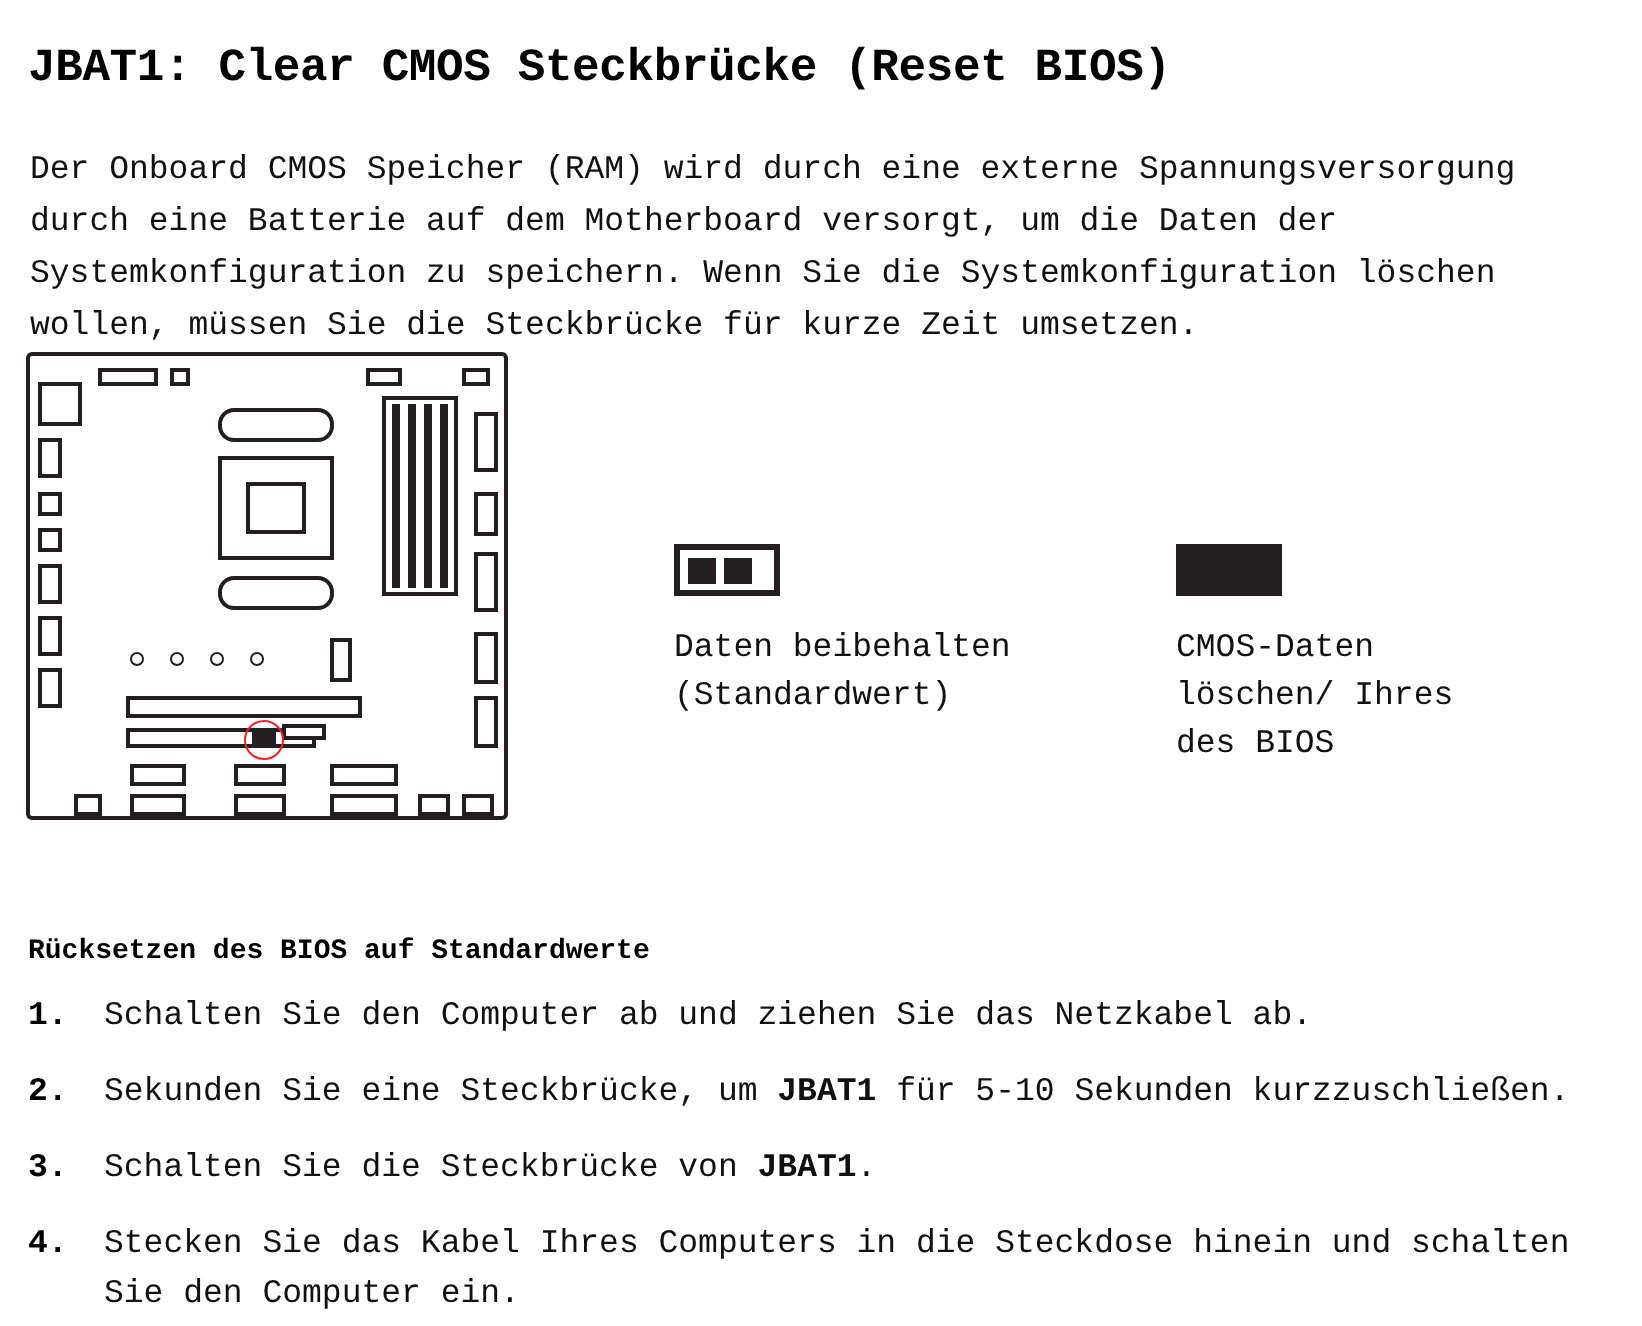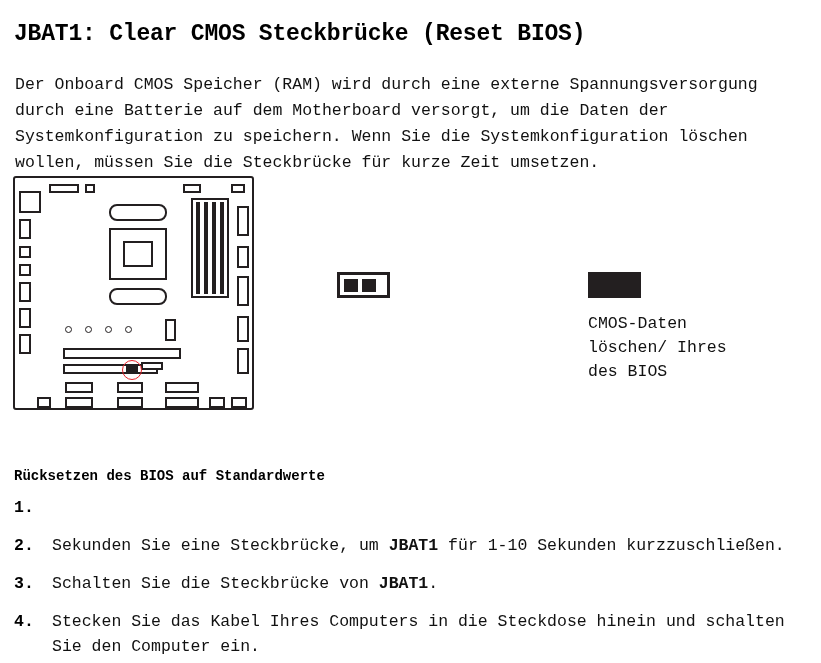--- a/index.html
+++ b/index.html
@@ -237,38 +237,41 @@
 
     <div class="blk fill" style="left:113px; top:190px; width:12px; height:7px; border:none;"></div>
     <div class="highlight-circle" style="left:109px; top:184px;"></div>
   </div>
 
   <div class="jumper-group jumper-keep">
     <div class="jmp-box">
       <div class="jmp-pin"></div>
       <div class="jmp-pin"></div>
     </div>
+    <div class="jmp-caption">Daten beibehalten
+(Standardwert)</div>
   </div>
 
   <div class="jumper-group jumper-clear">
     <div class="jmp-clear-inner"></div>
     <div class="jmp-caption">CMOS-Daten
 löschen/ Ihres
 des BIOS</div>
   </div>
 
   <h2 class="section-heading">Rücksetzen des BIOS auf Standardwerte</h2>
 
   <div class="steps">
     <div class="step">
       <div class="step-num">1.</div>
+      <div class="step-text"><span>Schalten Sie den Computer ab und ziehen Sie das Netzkabel ab.</span></div>
     </div>
     <div class="step">
       <div class="step-num">2.</div>
-      <div class="step-text"><span>Sekunden Sie eine Steckbrücke, um </span><b>JBAT1</b><span> für 1-10 Sekunden kurzzuschließen.</span></div>
+      <div class="step-text"><span>Sekunden Sie eine Steckbrücke, um </span><b>JBAT1</b><span> für 5-10 Sekunden kurzzuschließen.</span></div>
     </div>
     <div class="step">
       <div class="step-num">3.</div>
       <div class="step-text"><span>Schalten Sie die Steckbrücke von </span><b>JBAT1</b><span>.</span></div>
     </div>
     <div class="step">
       <div class="step-num">4.</div>
       <div class="step-text"><span>Stecken Sie das Kabel Ihres Computers in die Steckdose hinein und schalten Sie den Computer ein.</span></div>
     </div>
   </div>

